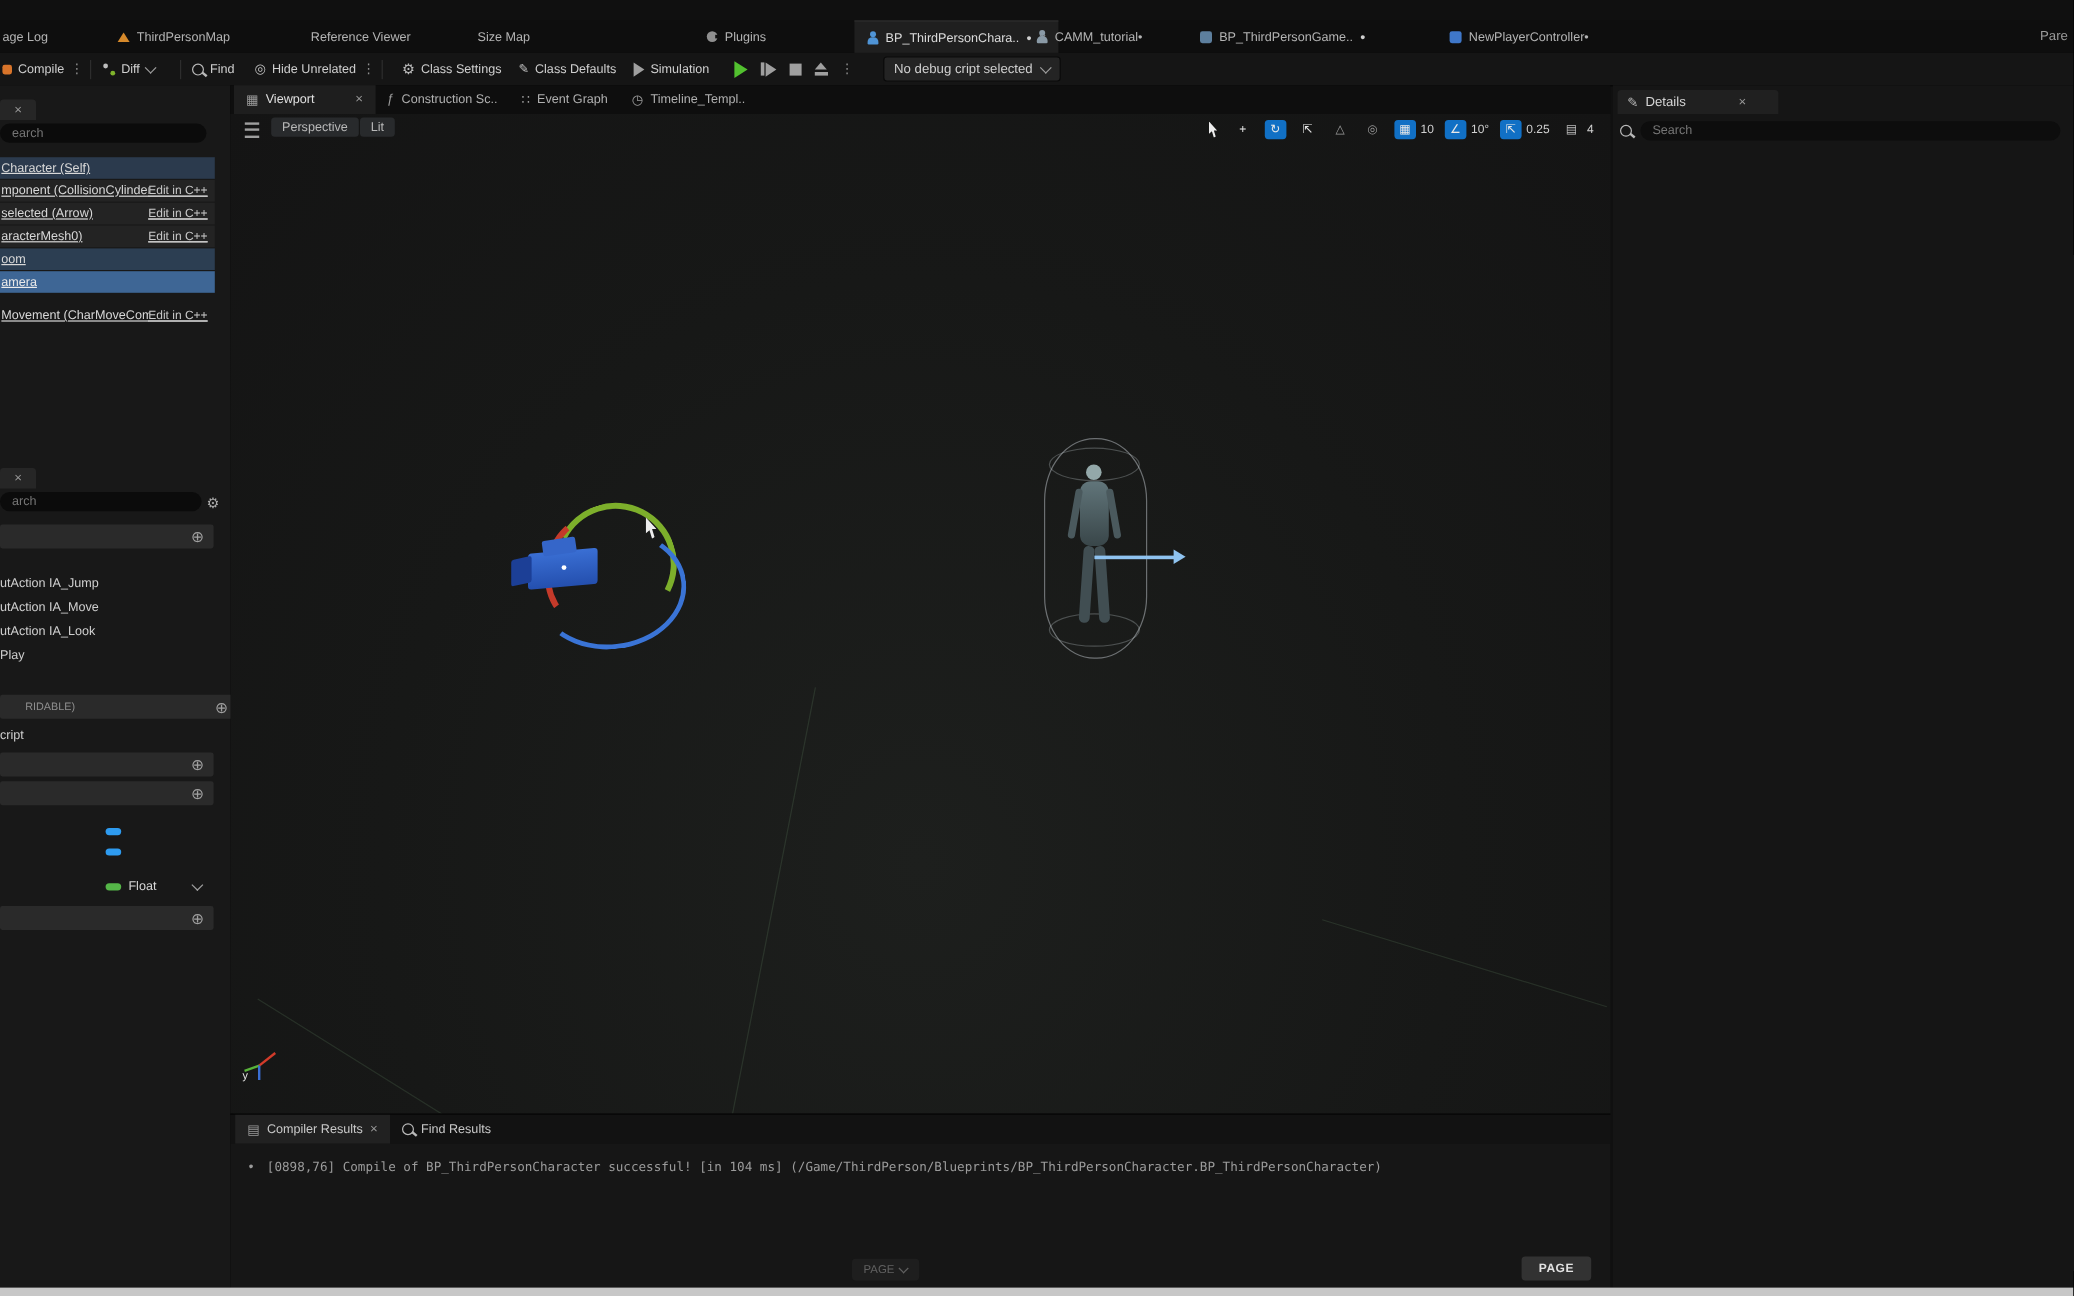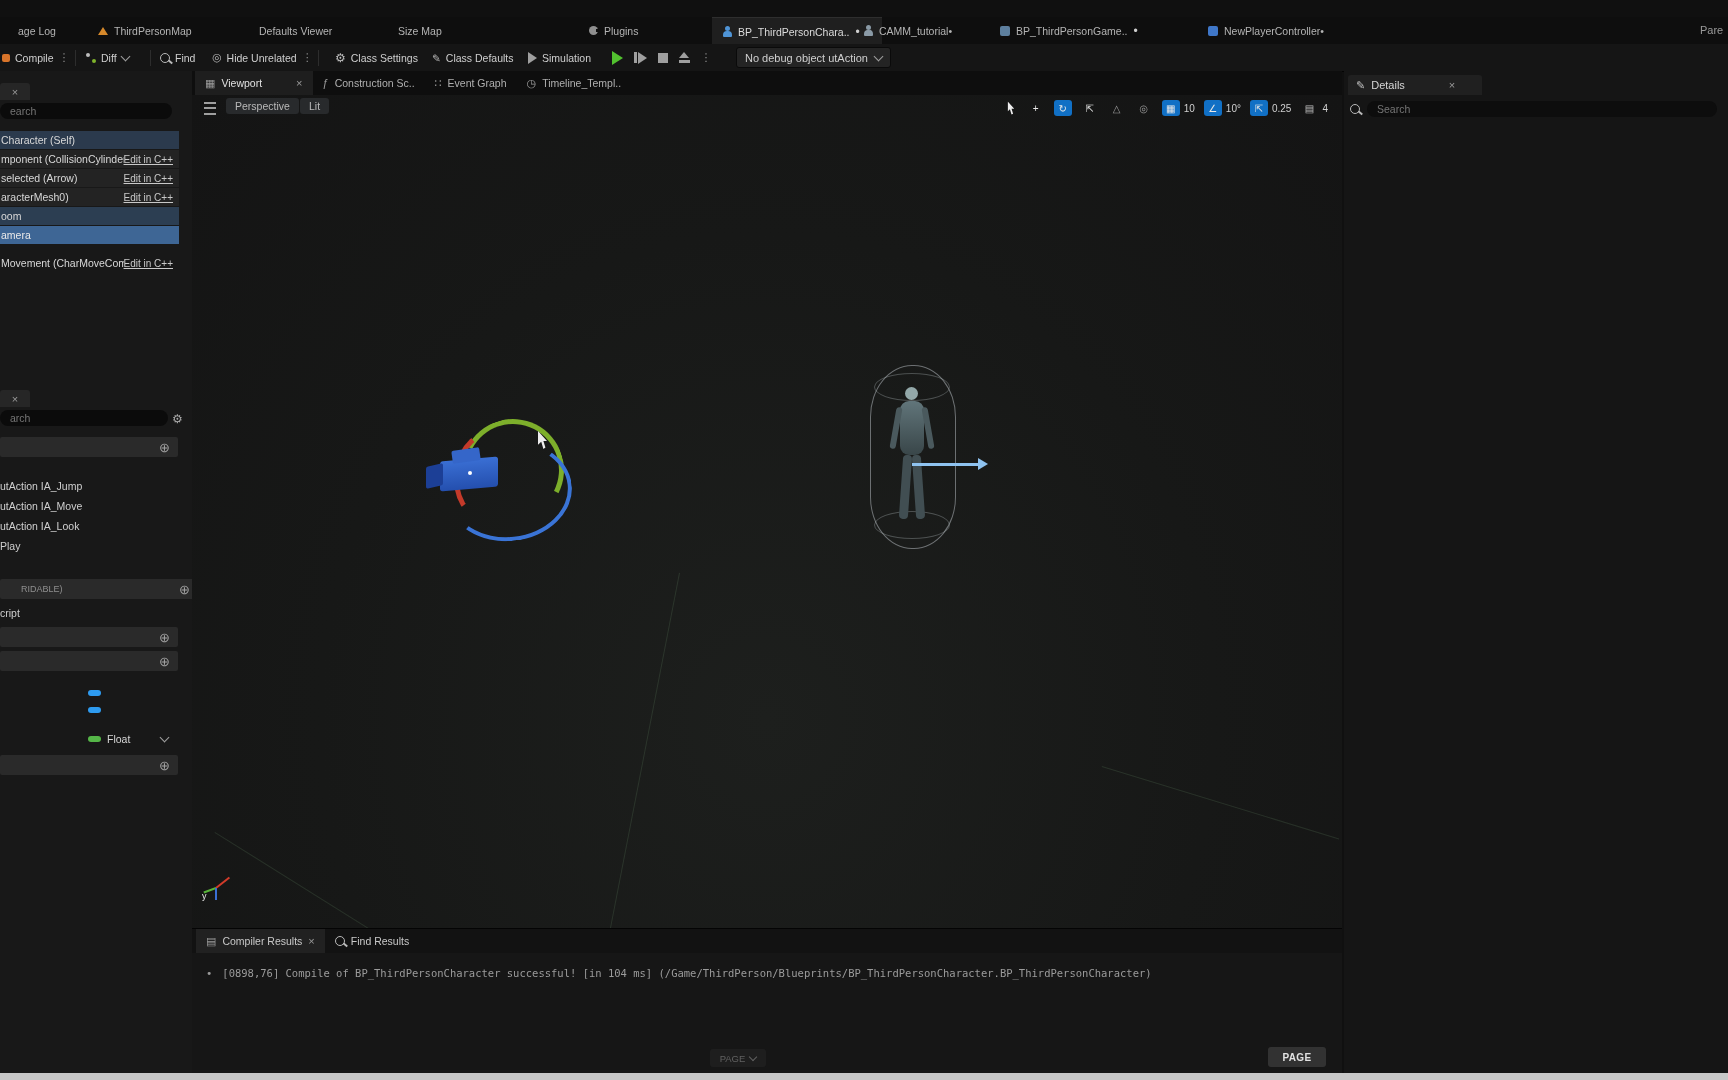--- a/index.html
+++ b/index.html
@@ -49,21 +49,21 @@
   .eject{position:relative;width:11px;height:11px;}
   .eject:before{content:"";position:absolute;left:0;top:0;width:0;height:0;border-left:5.5px solid transparent;border-right:5.5px solid transparent;border-bottom:6px solid #9f9f9f;}
   .eject:after{content:"";position:absolute;left:0;top:8px;width:11px;height:2.5px;background:#9f9f9f;}
   .stepbar{width:2.5px;height:11px;background:#9f9f9f;margin-right:1px;}
   .debugdrop{background:#242424;border:1px solid #0a0a0a;border-radius:3px;height:19px;display:flex;align-items:center;gap:7px;padding:0 8px;color:#cfcfcf;}
 
   
   .leftcol{left:0;top:71px;width:192px;height:1002px;background:#181818;border-right:2px solid #050505;}
   .paneltab{position:absolute;width:30px;height:17px;background:#262626;border-radius:3px 3px 0 0;display:flex;align-items:center;justify-content:center;color:#9a9a9a;}
   .srch{position:absolute;background:#0b0b0b;border:none;border-radius:9px;height:16px;color:#8a8a8a;font-size:10.5px;padding:0 10px;outline:none;font-family:"Liberation Sans",sans-serif;}
-  .crow{position:absolute;left:0;width:178px;height:18px;display:flex;align-items:center;color:#d8d8d8;font-size:10.5px;padding-left:1px;}
+  .crow{position:absolute;left:0;width:178px;height:18px;display:flex;align-items:center;color:#d8d8d8;font-size:10.5px;padding-left:1px;text-decoration:underline;}
   .crow .lbl{flex:1;white-space:nowrap;overflow:hidden;}
   .crow .cpp{font-size:10px;color:#c9c9c9;text-decoration:underline;margin-right:6px;white-space:nowrap;}
   .secbar{position:absolute;left:0;width:178px;height:20px;background:#2a2a2a;border-radius:2px;display:flex;align-items:center;color:#8f8f8f;font-size:9px;}
   .pluscirc{position:absolute;right:8px;color:#a0a0a0;font-size:13px;line-height:13px;}
   .bpitem{position:absolute;left:0;width:178px;height:16px;display:flex;align-items:center;color:#cfcfcf;font-size:10.5px;}
   .pill{width:13px;height:6px;border-radius:3px;background:#2e9bf0;}
   .pill.green{background:#55b648;}
 
   
   .vtabs{left:192px;top:71px;width:1150px;height:24px;background:#0e0e0e;display:flex;align-items:flex-end;}
@@ -121,29 +121,29 @@
 
   .bottomstrip{left:0;top:1073px;width:1728px;height:7px;background:#c7c7c7;}
 </style>
 </head>
 <body>
 
 <div class="screen">
 
 
   <div class="abs assettabs">
-    <div class="abs atab" style="left:18px;top:0;">
+    <div class="abs atab" style="left:2px;top:0;">
       <span>age Log</span>
     </div>
     <div class="abs atab" style="left:98px;top:0;">
       <span class="tri-orange"></span>
       <span>ThirdPersonMap</span>
     </div>
     <div class="abs atab" style="left:259px;top:0;">
-      <span>Defaults Viewer</span>
+      <span>Reference Viewer</span>
     </div>
     <div class="abs atab" style="left:398px;top:0;">
       <span>Size Map</span>
     </div>
     <div class="abs atab" style="left:589px;top:0;">
       <span class="ico-plug"></span>
       <span>Plugins</span>
     </div>
     <div class="abs atab active" style="left:712px;top:0;padding:0 10px;">
       <span class="ico-person"></span>
@@ -209,21 +209,21 @@
       <span class="tri green"></span>
       <span class="row">
           <span class="stepbar"></span>
           <span class="tri"></span>
         </span>
       <span class="stopsq"></span>
       <span class="eject"></span>
       <span class="kebab">⋮</span>
     </div>
     <div class="abs debugdrop" style="left:736px;top:3px;">
-      <span>No debug object utAction</span>
+      <span>No debug cript selected</span>
       <span class="chev"></span>
     </div>
   </div>
 
   <div class="abs leftcol">
 
     <div class="paneltab" style="left:0;top:12px;">
       <span class="closex">×</span>
     </div>
     <input class="srch" style="left: 0px; top: 32px; width: 152px;" placeholder="earch">

